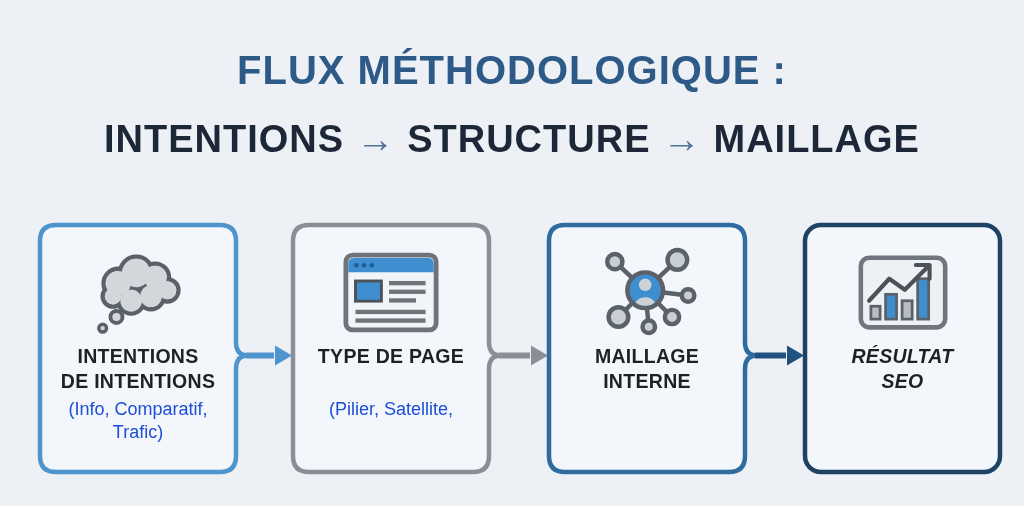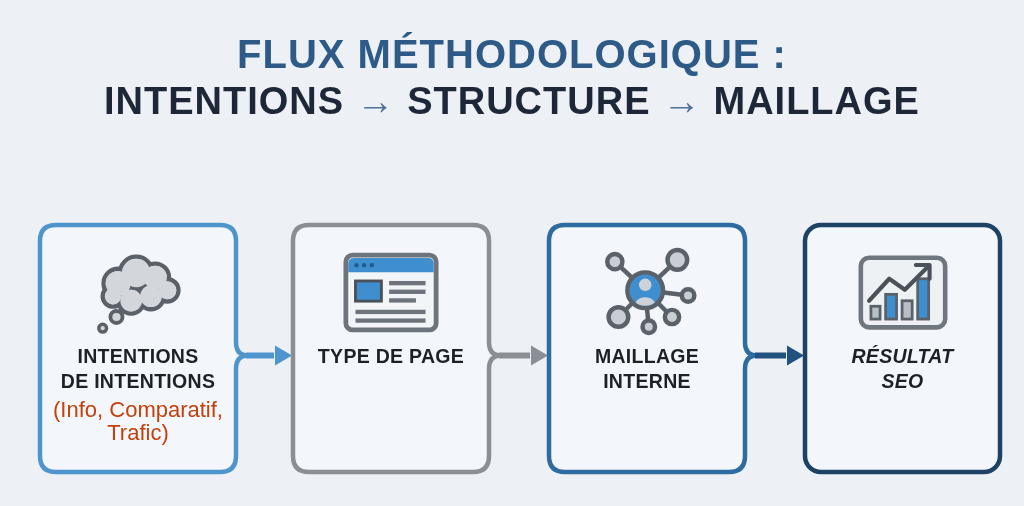--- a/index.html
+++ b/index.html
@@ -2,41 +2,41 @@
 <html><head>
 <meta charset="utf-8">
 <style>
   html,body{margin:0;padding:0;}
   body{
     width:1024px;height:506px;position:relative;overflow:hidden;
     background:#edf0f5;
     font-family:"Liberation Sans","DejaVu Sans",sans-serif;
   }
   .stage{position:absolute;inset:0;width:1024px;height:506px;}
-  .title-block{position:absolute;top:30px;left:0;width:1024px;text-align:center;}
+  .title-block{position:absolute;top:46px;left:0;width:1024px;text-align:center;}
   .title-line1{
     font-size:40px;font-weight:bold;letter-spacing:1px;color:#2d5a87;line-height:48px;
   }
   .title-line2{
-    font-size:38px;font-weight:bold;letter-spacing:1px;color:#1d2737;line-height:46px;margin-top:0;
+    font-size:38px;font-weight:bold;letter-spacing:1px;color:#1d2737;line-height:46px;margin-top:22px;
   }
   .title-arrow{color:#4f7396;font-weight:bold;padding:0 12px;}
   svg.overlay{position:absolute;left:0;top:0;z-index:1;}
   .card{
     position:absolute;top:225px;width:196px;height:247px;z-index:2;
     display:flex;flex-direction:column;align-items:center;text-align:center;
   }
   .icon-wrap{height:96px;margin-top:19px;display:flex;align-items:center;justify-content:center;}
   .card-title{
     margin-top:4px;height:52px;font-size:19.5px;font-weight:bold;color:#1d2126;
     letter-spacing:.3px;line-height:25px;
   }
   .card-title span{display:block;}
   .card-sub{
-    margin-top:2px;font-size:22px;color:#c2410c;line-height:23px;
+    margin-top:2px;font-size:18px;color:#1d4ed8;line-height:23px;
   }
   .card-sub span{display:block;}
 </style>
 </head>
 <body>
 
 <div class="stage">
 
   <div class="title-block">
     <div class="title-line1">FLUX MÉTHODOLOGIQUE :</div>
@@ -134,20 +134,21 @@
           <rect x="13" y="60" width="73" height="4.5"></rect>
           <rect x="13" y="69" width="73" height="4.5"></rect>
         </g>
       </svg>
     </div>
     <div class="card-title">
       <span>TYPE DE PAGE</span>
       <span></span>
     </div>
     <div class="card-sub">
+      <span>(Pilier, Satellite,</span>
     </div>
   </div>
 
   <div class="card" style="left:549px;">
     <div class="icon-wrap">
       <svg width="100" height="90" viewBox="0 0 112 100">
         <g stroke="#5b6169" stroke-width="5">
           <line x1="54" y1="48" x2="20" y2="16"></line>
           <line x1="54" y1="48" x2="90" y2="14"></line>
           <line x1="54" y1="48" x2="102" y2="54"></line>

